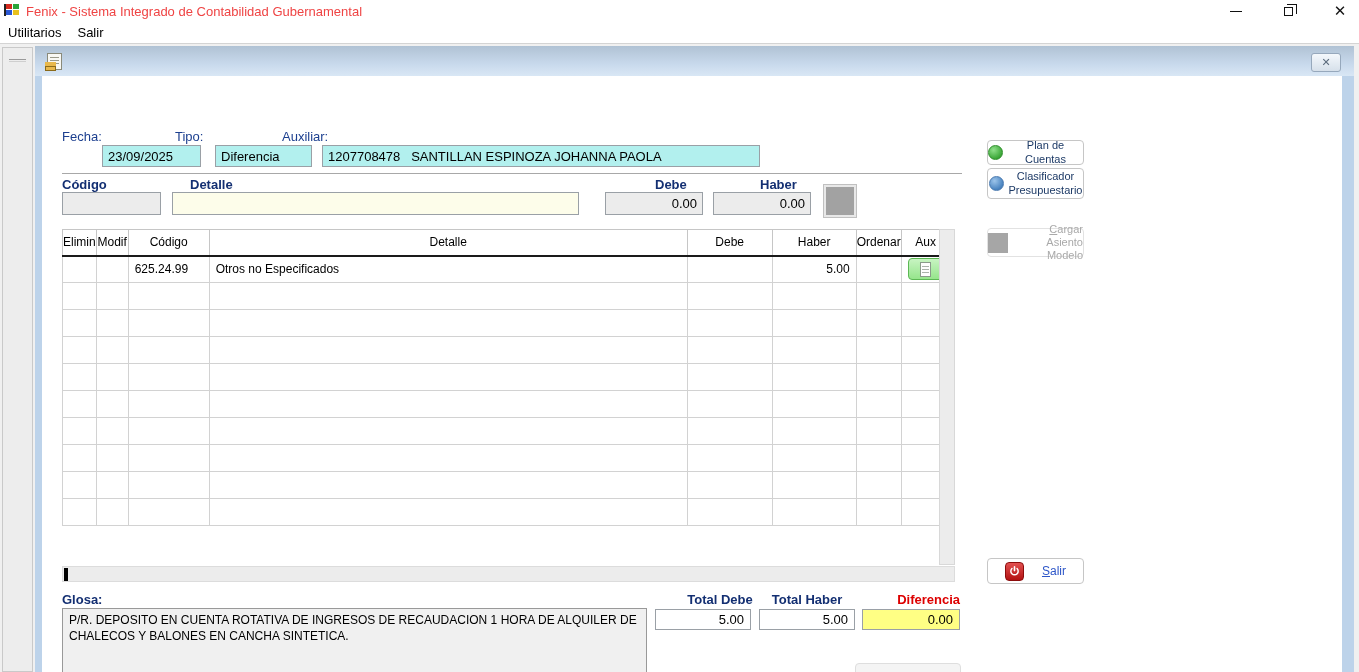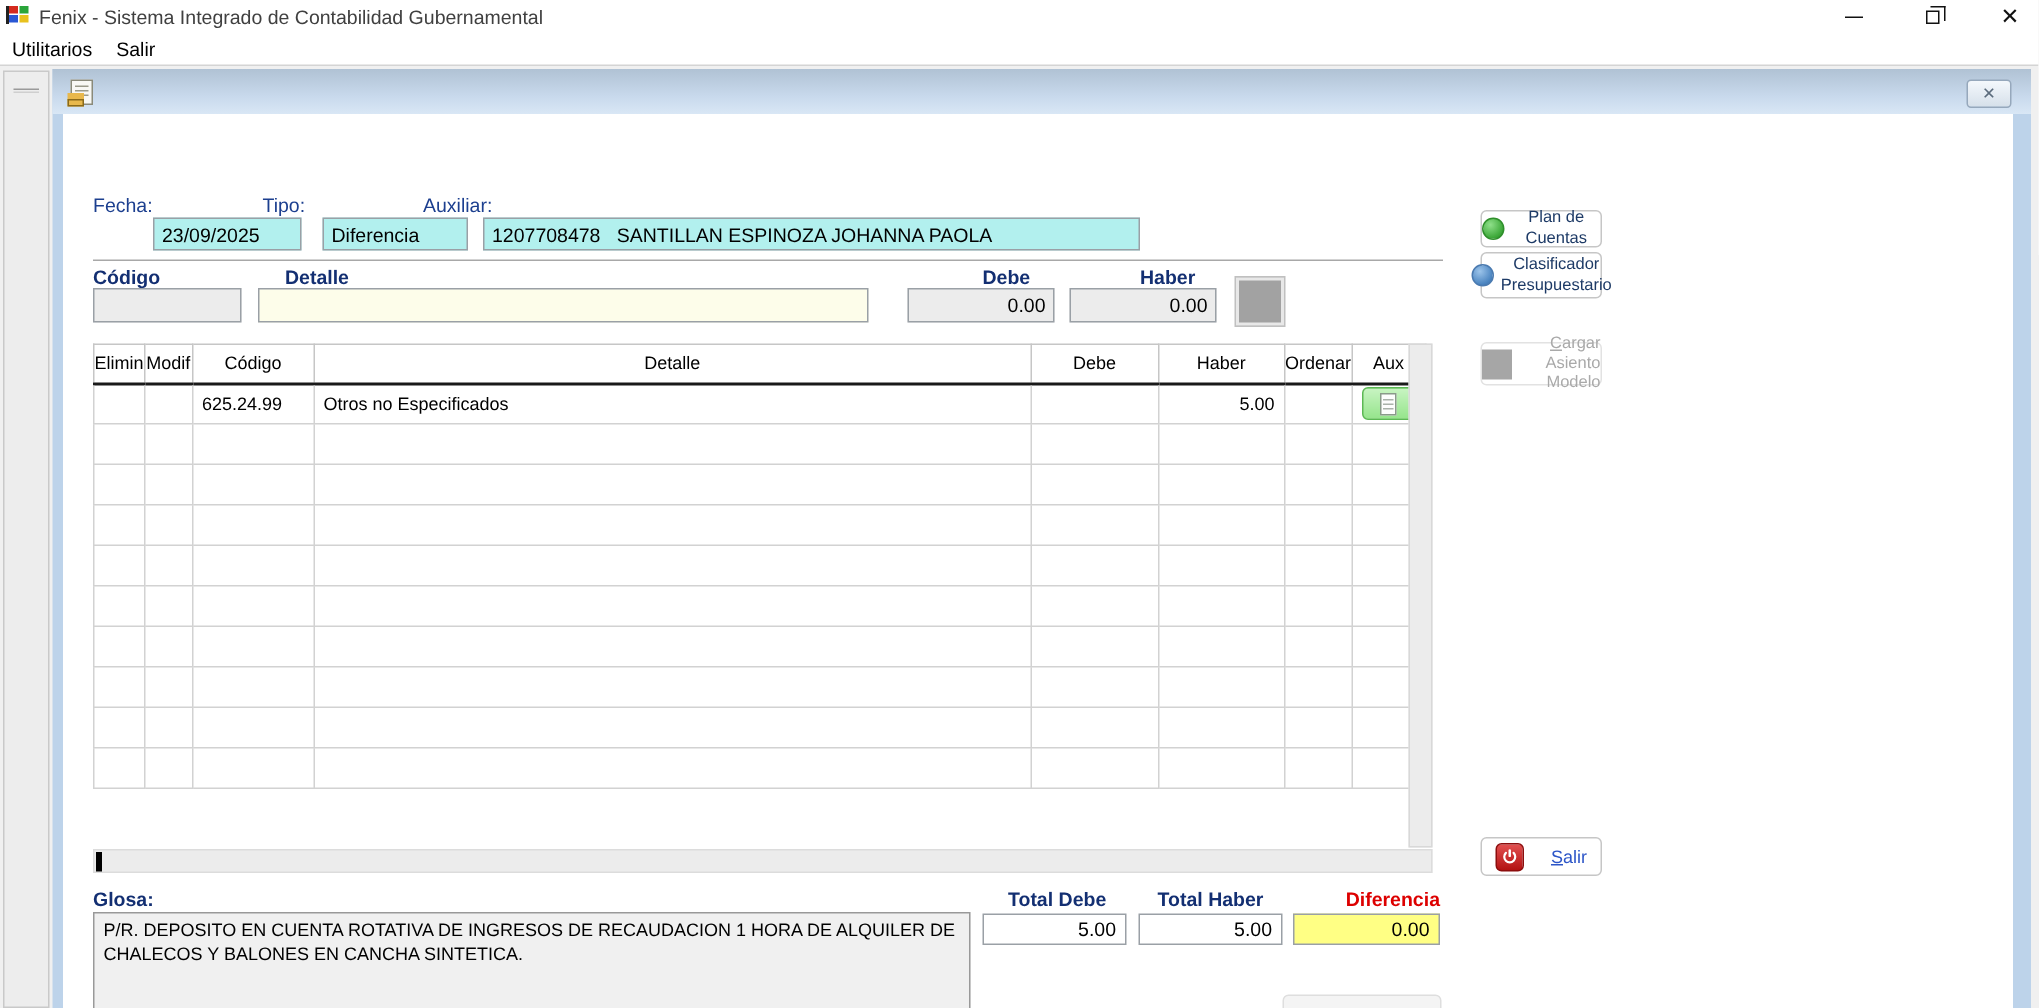--- a/index.html
+++ b/index.html
@@ -3,21 +3,21 @@
 <meta charset="utf-8">
 <style>
   * { margin:0; padding:0; box-sizing:border-box; }
   html,body { width:1359px; height:672px; overflow:hidden; }
   body { font-family:"Liberation Sans","DejaVu Sans",sans-serif; background:#f0f0f0; position:relative; }
 
   
   .titlebar { position:absolute; left:0; top:0; width:1359px; height:22px; background:#ffffff; display:flex; align-items:center; }
   .titlebar-icon { width:16px; height:14px; margin:0 6px 0 4px; position:relative; }
   .titlebar-icon .pane { position:absolute; width:6px; height:5px; }
-  .titlebar-title { font-size:13px; color:#404040; }
+  .titlebar-title { font-size:13px; color:#ef4444; }
   .win-controls { position:absolute; right:8px; top:0; height:22px; display:flex; align-items:center; gap:30px; }
   .win-btn { width:22px; height:20px; display:flex; align-items:center; justify-content:center; font-size:13px; color:#111; cursor:default; }
   .min-glyph { width:12px; height:0; border-top:1.6px solid #111; }
   .restore-glyph { width:9px; height:9px; border:1.4px solid #111; position:relative; background:#fff; }
   .restore-glyph::before { content:""; position:absolute; left:2px; top:-4px; width:9px; height:9px; border:1.4px solid #111; border-left:none; border-bottom:none; }
   .close-glyph { font-size:15px; font-weight:400; }
 
   .menubar { position:absolute; left:0; top:22px; width:1359px; height:22px; background:#ffffff; border-bottom:1px solid #d4d4d4; display:flex; align-items:center; font-size:13px; }
   .menu-item { padding:2px 8px; color:#000; }
 
@@ -59,21 +59,21 @@
   .hscroll { position:absolute; background:#ececec; border:1px solid #dcdcdc; }
   .hscroll .caret { position:absolute; left:1px; top:1px; width:4px; height:13px; background:#000; }
 
   
   .glosa-box { position:absolute; background:#f0f0f0; border:1px solid #999; font-size:12px; color:#000; padding:3px 6px; line-height:1.35; }
   .total-field { position:absolute; border:1px solid #9aa0a6; background:#fff; font-size:13px; display:flex; align-items:center; justify-content:flex-end; padding:0 6px; }
   .dif-field { background:#ffff84; }
   .red-lbl { color:#dd0000; }
 
   
-  .side-btn { position:absolute; left:945px; width:81px; background:#fff; border:1px solid #c6c6c6; border-radius:4px; display:flex; align-items:center; justify-content:center; gap:5px; font-size:11px; color:#1d3a66; text-align:center; white-space:pre-line; line-height:1.2; }
+  .side-btn { position:absolute; left:945px; width:97px; background:#fff; border:1px solid #c6c6c6; border-radius:4px; display:flex; align-items:center; justify-content:center; gap:5px; font-size:11px; color:#1d3a66; text-align:center; white-space:pre-line; line-height:1.2; }
   .sphere { width:15px; height:15px; border-radius:50%; flex:0 0 auto; }
   .sphere.green { background:radial-gradient(circle at 35% 30%, #8fe08a, #3da839 70%, #2c8a28); border:1px solid #2f8f2b; }
   .sphere.blue  { background:radial-gradient(circle at 35% 30%, #9cc4ea, #4a84c0 70%, #3a6ea6); border:1px solid #4a7ab0; }
   .side-btn.disabled { border-color:#e2e2e2; color:#a9a9a9;text-align:right; }
   .gray-sq { width:20px; height:20px; background:#a6a6a6; flex:0 0 auto; }
   .power-icon { width:19px; height:19px; background:linear-gradient(#e25050,#b31212); border:1px solid #8c0d0d; border-radius:4px; display:flex; align-items:center; justify-content:center; flex:0 0 auto; }
   .salir-text { color:#2d56c8; font-size:12px; }
 
   .approve-btn { position:absolute; left:813px; top:587px; width:106px; height:52px; background:#f4f4f4; border:1px solid #dedede; border-radius:4px; display:flex; align-items:center; justify-content:center; gap:8px; font-size:15px; color:#8b98a4; white-space:pre-line; line-height:1.25; }
   u { text-decoration:underline; }
@@ -280,21 +280,21 @@
         </table>
       </div>
       <div class="vscroll" style="left:897px;top:153px;width:16px;height:336px;"></div>
       <div class="hscroll" style="left:20px;top:490px;width:893px;height:16px;">
         <div class="caret"></div>
       </div>
 
       <div class="lbl-b" style="left:20px;top:516px;">Glosa:</div>
       <div class="glosa-box" style="left:20px;top:532px;width:585px;height:115px;">P/R. DEPOSITO EN CUENTA ROTATIVA DE INGRESOS DE RECAUDACION  1 HORA DE ALQUILER DE CHALECOS Y BALONES EN CANCHA SINTETICA.</div>
 
-      <div class="lbl-b" style="left:630px;top:516px;width:96px;">Total Debe</div>
+      <div class="lbl-b" style="left:630px;top:516px;width:96px;text-align:center;">Total Debe</div>
       <div class="total-field" style="left:613px;top:533px;width:96px;height:21px;">5.00</div>
 
       <div class="lbl-b" style="left:717px;top:516px;width:96px;text-align:center;">Total Haber</div>
       <div class="total-field" style="left:717px;top:533px;width:96px;height:21px;">5.00</div>
 
       <div class="lbl-b red-lbl" style="left:820px;top:516px;width:98px;text-align:right;">Diferencia</div>
       <div class="total-field dif-field" style="left:820px;top:533px;width:98px;height:21px;">0.00</div>
 
       <div class="approve-btn">
         

